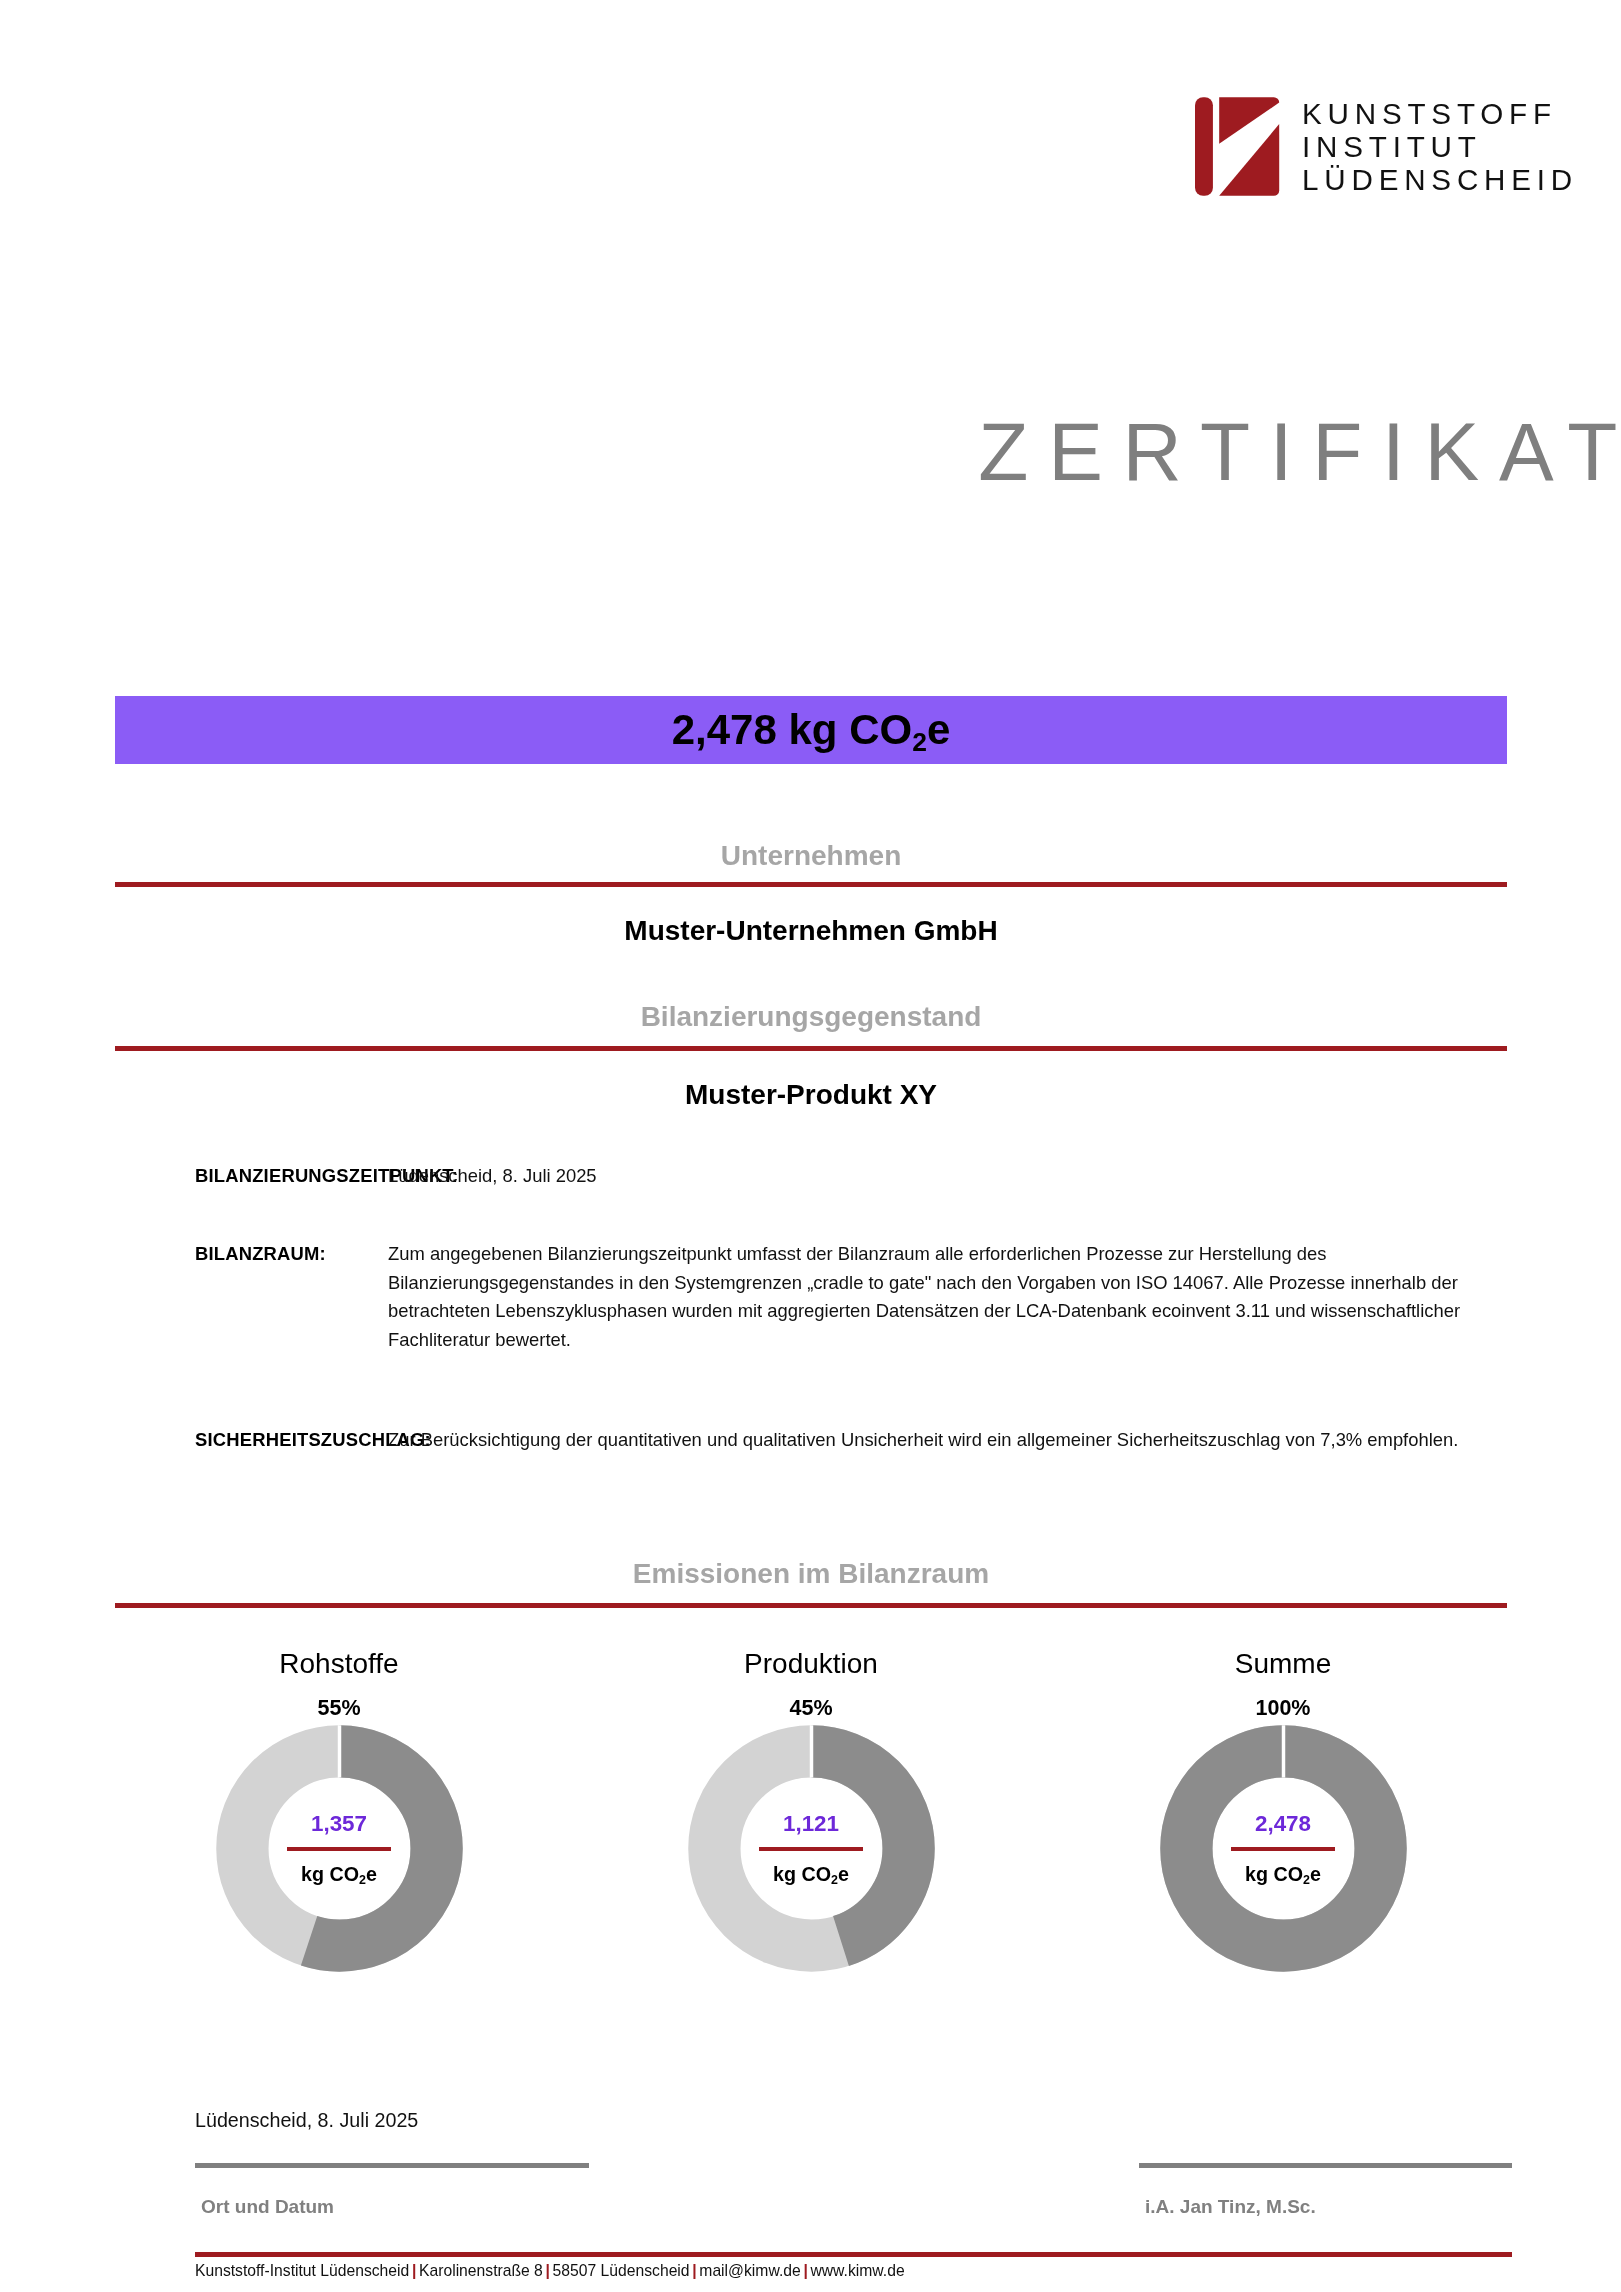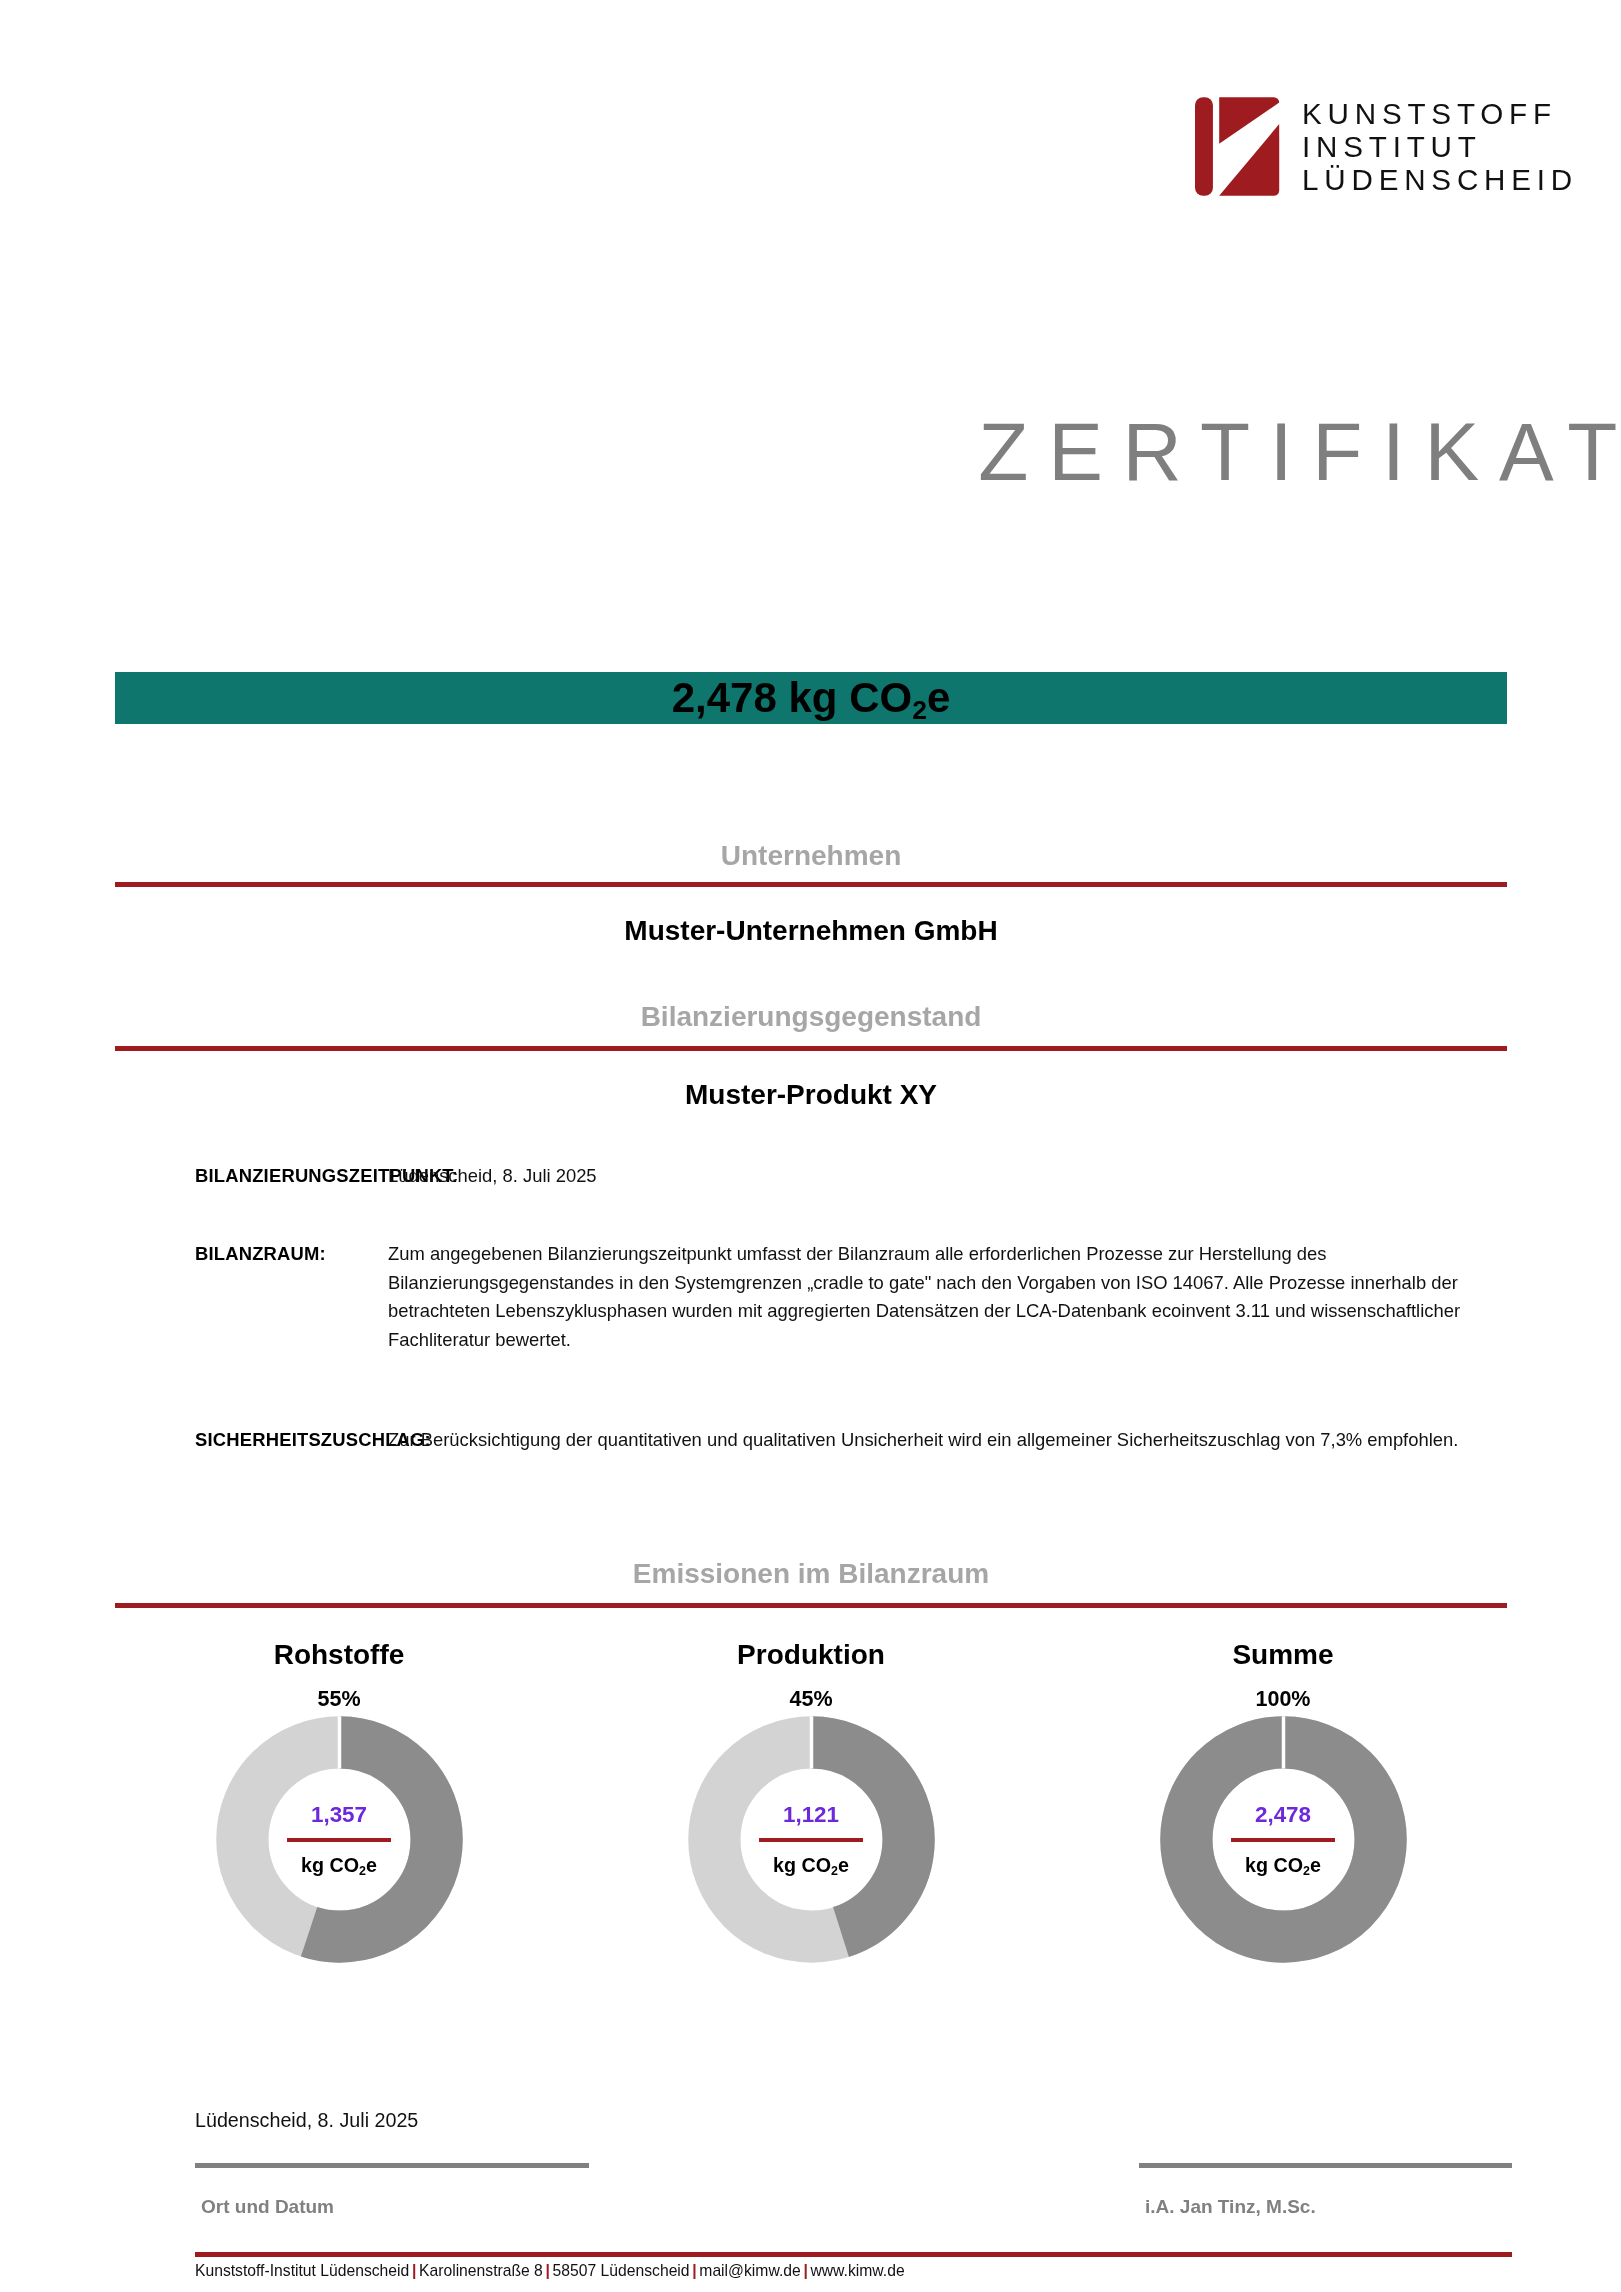--- a/index.html
+++ b/index.html
@@ -72,25 +72,25 @@
     top: 613px;
     left: 0;
     width: 100%;
     text-align: center;
     font-size: 45px;
     color: #1a1a1a;
     font-weight: 400;
   }
   .headline-bar {
     position: absolute;
-    top: 672px;
-    left: 115px;
-    width: 1392px;
-    height: 52px;
-    background: #0f766e;
+    top: 696px;
+    left: 115px;
+    width: 1392px;
+    height: 68px;
+    background: #8b5cf6;
     display: flex;
     align-items: center;
     justify-content: center;
   }
   .headline-bar .val {
     font-size: 42px;
     font-weight: bold;
     color: #000000;
   }
 
@@ -157,23 +157,24 @@
     justify-content: space-between;
   }
   .donut-cell {
     width: 448px;
     display: flex;
     flex-direction: column;
     align-items: center;
   }
   .donut-title {
     font-size: 28px;
-    font-weight: bold;
+    font-weight: normal;
     color: #000000;
     margin-bottom: 16px;
+    margin-top: 9px;
   }
   .donut-pct {
     font-size: 21.5px;
     font-weight: bold;
     color: #000000;
     margin-bottom: 3px;
   }
   .donut-wrap {
     position: relative;
     width: 249px;

